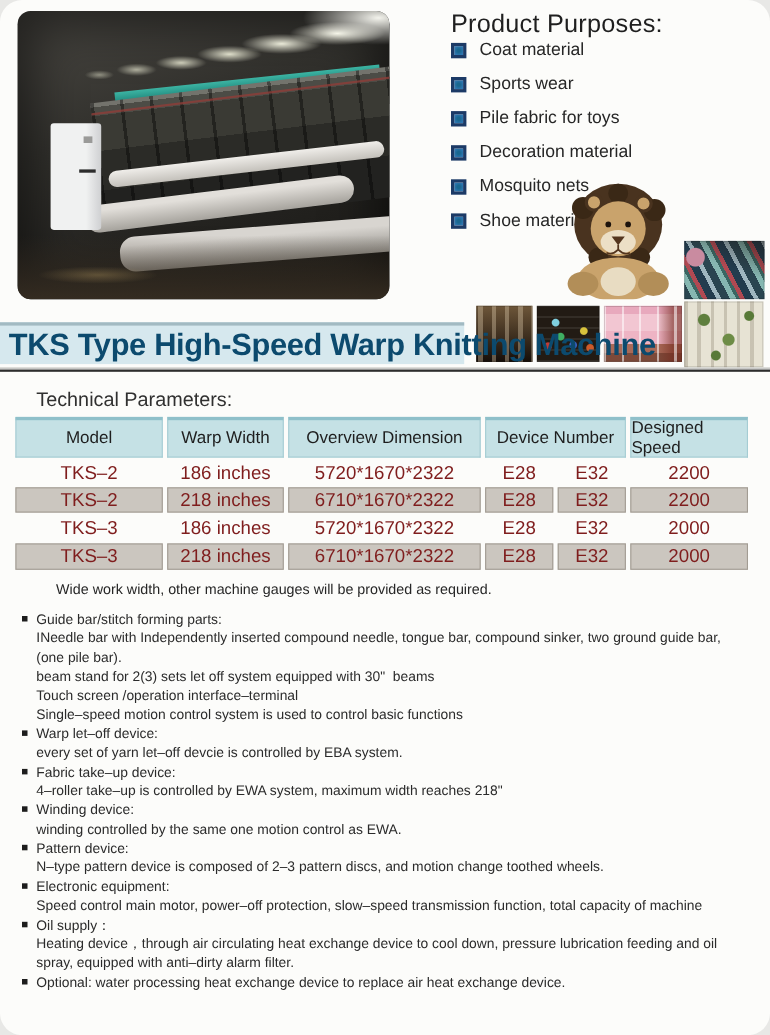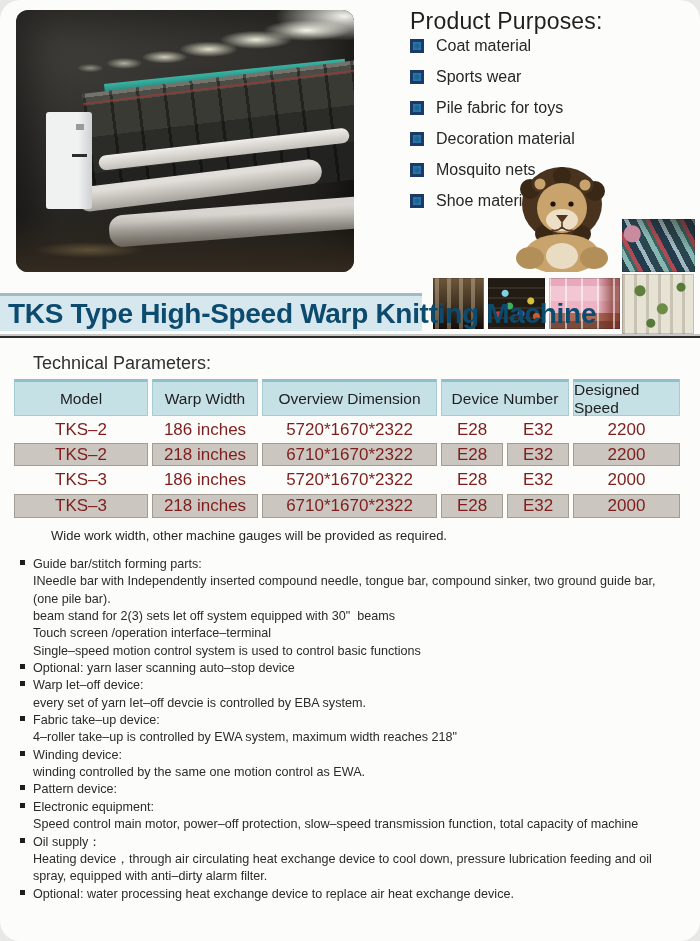--- a/index.html
+++ b/index.html
@@ -236,28 +236,28 @@
 
   <div class="abs" id="wide-note">Wide work width, other machine gauges will be provided as required.</div>
 
   <div class="abs" id="features">
     <div class="f-line"><span class="fb"></span><span class="f-text">Guide bar/stitch forming parts:</span></div>
     <div class="f-line"><span class="f-text">INeedle bar with Independently inserted compound needle, tongue bar, compound sinker, two ground guide bar,</span></div>
     <div class="f-line"><span class="f-text">(one pile bar).</span></div>
     <div class="f-line"><span class="f-text">beam stand for 2(3) sets let off system equipped with 30"  beams</span></div>
     <div class="f-line"><span class="f-text">Touch screen /operation interface–terminal</span></div>
     <div class="f-line"><span class="f-text">Single–speed motion control system is used to control basic functions</span></div>
-    <div class="f-line"><span class="fb"></span><span class="f-text">Optional: yarn laser scanning auto–stop device</span></div>
     <div class="f-line"><span class="fb"></span><span class="f-text">Warp let–off device:</span></div>
     <div class="f-line"><span class="f-text">every set of yarn let–off devcie is controlled by EBA system.</span></div>
     <div class="f-line"><span class="fb"></span><span class="f-text">Fabric take–up device:</span></div>
     <div class="f-line"><span class="f-text">4–roller take–up is controlled by EWA system, maximum width reaches 218"</span></div>
     <div class="f-line"><span class="fb"></span><span class="f-text">Winding device:</span></div>
     <div class="f-line"><span class="f-text">winding controlled by the same one motion control as EWA.</span></div>
     <div class="f-line"><span class="fb"></span><span class="f-text">Pattern device:</span></div>
+    <div class="f-line"><span class="f-text">N–type pattern device is composed of 2–3 pattern discs, and motion change toothed wheels.</span></div>
     <div class="f-line"><span class="fb"></span><span class="f-text">Electronic equipment:</span></div>
     <div class="f-line"><span class="f-text">Speed control main motor, power–off protection, slow–speed transmission function, total capacity of machine</span></div>
     <div class="f-line"><span class="fb"></span><span class="f-text">Oil supply：</span></div>
     <div class="f-line"><span class="f-text">Heating device，through air circulating heat exchange device to cool down, pressure lubrication feeding and oil</span></div>
     <div class="f-line"><span class="f-text">spray, equipped with anti–dirty alarm filter.</span></div>
     <div class="f-line"><span class="fb"></span><span class="f-text">Optional: water processing heat exchange device to replace air heat exchange device.</span></div>
   </div>
 
 </div>
 

